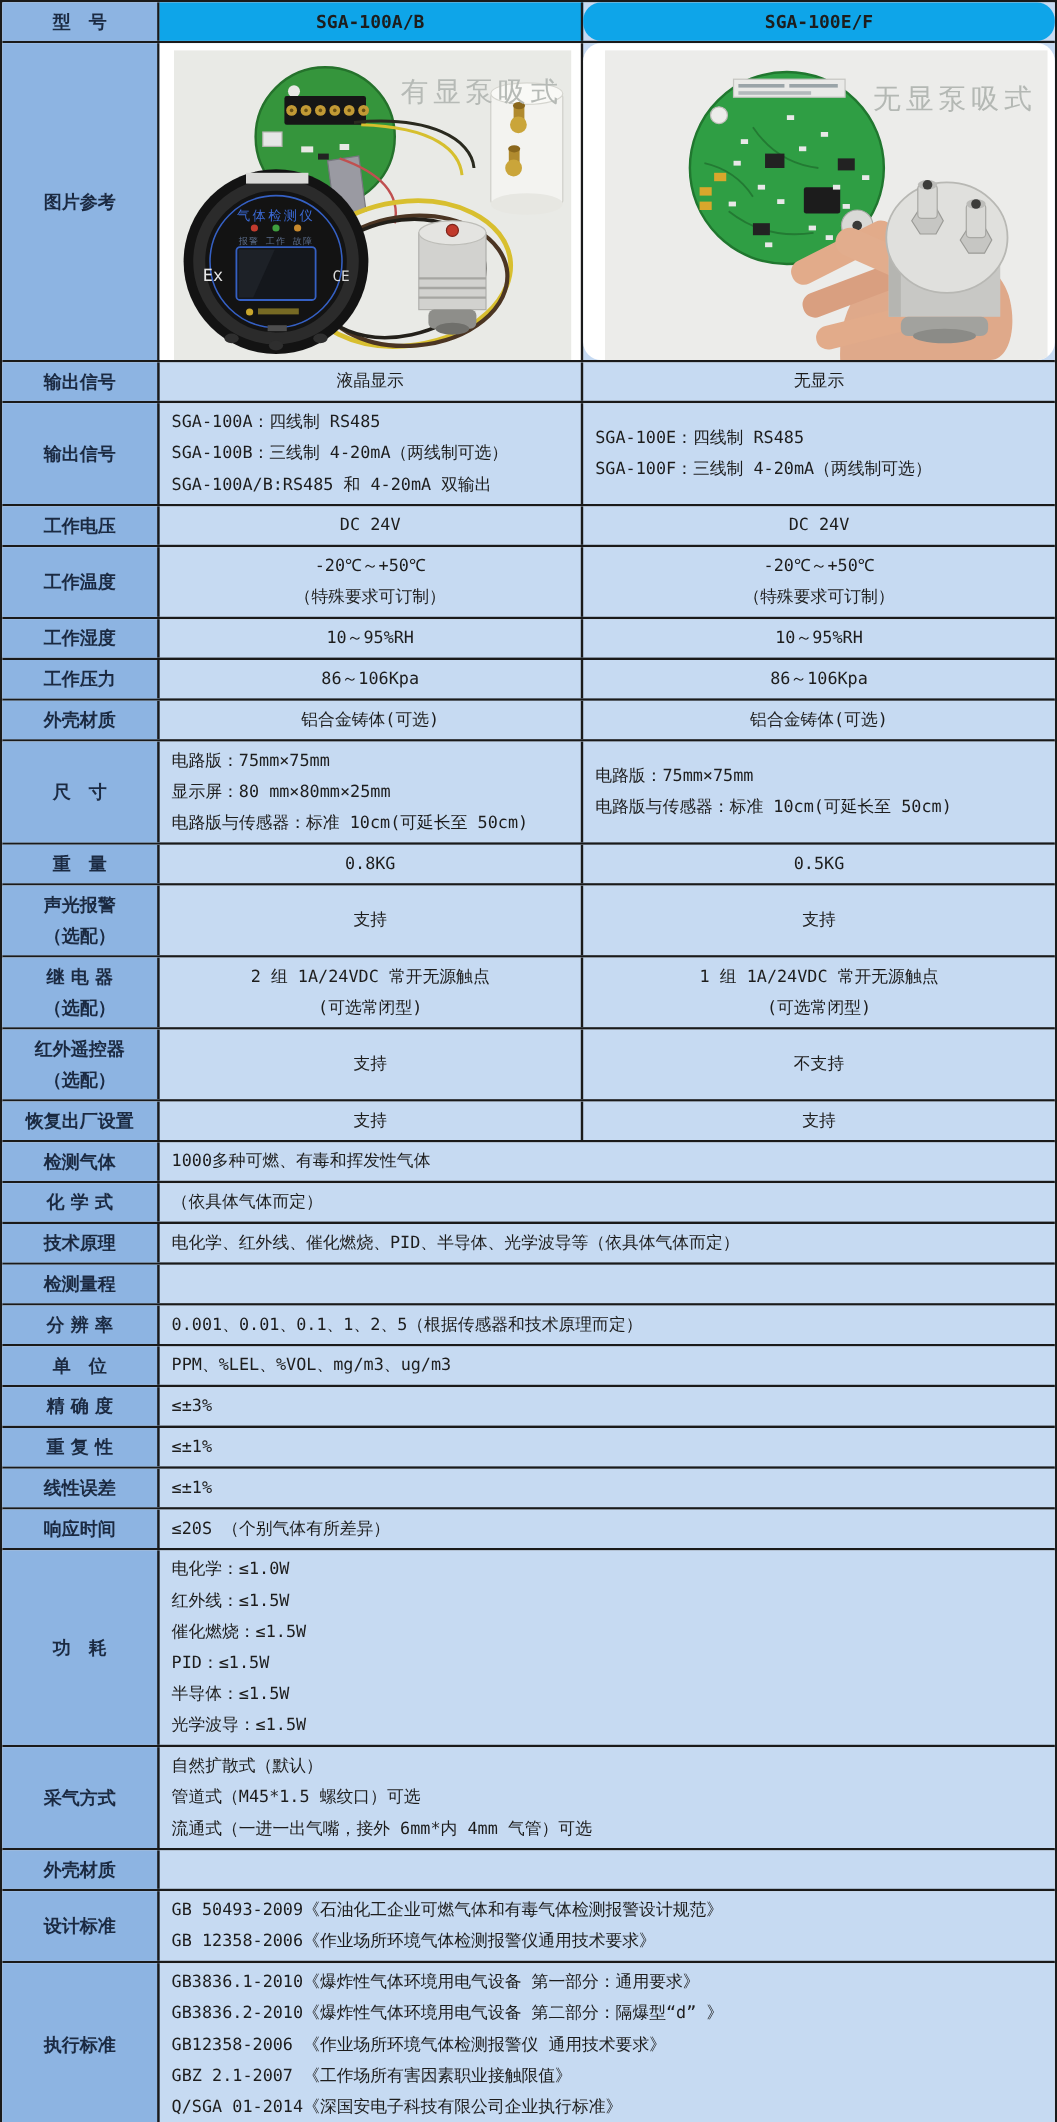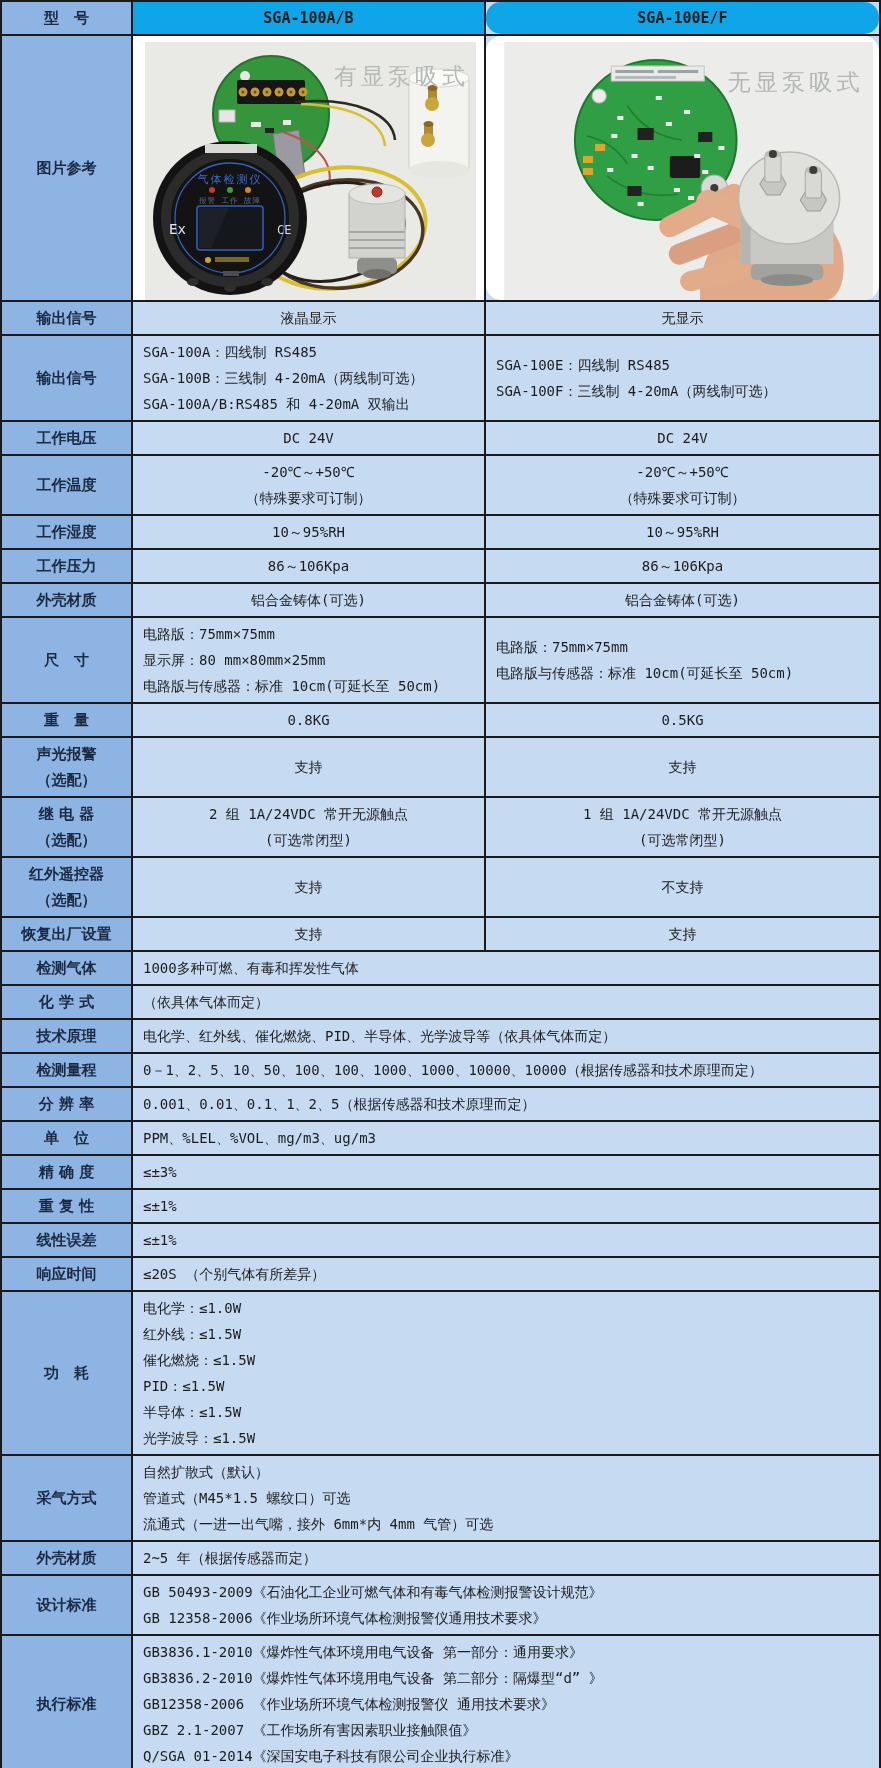--- a/index.html
+++ b/index.html
@@ -435,23 +435,20 @@
           <div>技术原理</div>
         </div>
         <div class="val span">
           <div>电化学、红外线、催化燃烧、PID、半导体、光学波导等（依具体气体而定）</div>
         </div>
       </div>
       <div class="row left">
         <div class="lbl">
           <div>检测量程</div>
         </div>
-        <div class="val span">
-          <div>0－1、2、5、10、50、100、100、1000、1000、10000、10000（根据传感器和技术原理而定）</div>
-        </div>
       </div>
       <div class="row left">
         <div class="lbl">
           <div>分 辨 率</div>
         </div>
         <div class="val span">
           <div>0.001、0.01、0.1、1、2、5（根据传感器和技术原理而定）</div>
         </div>
       </div>
       <div class="row left">
@@ -514,23 +511,20 @@
         <div class="val span">
           <div>自然扩散式（默认）</div>
           <div>管道式（M45*1.5 螺纹口）可选</div>
           <div>流通式（一进一出气嘴，接外 6mm*内 4mm 气管）可选</div>
         </div>
       </div>
       <div class="row left">
         <div class="lbl">
           <div>外壳材质</div>
         </div>
-        <div class="val span">
-          <div>2~5 年（根据传感器而定）</div>
-        </div>
       </div>
       <div class="row left">
         <div class="lbl">
           <div>设计标准</div>
         </div>
         <div class="val span">
           <div>GB 50493-2009《石油化工企业可燃气体和有毒气体检测报警设计规范》</div>
           <div>GB 12358-2006《作业场所环境气体检测报警仪通用技术要求》</div>
         </div>
       </div>

